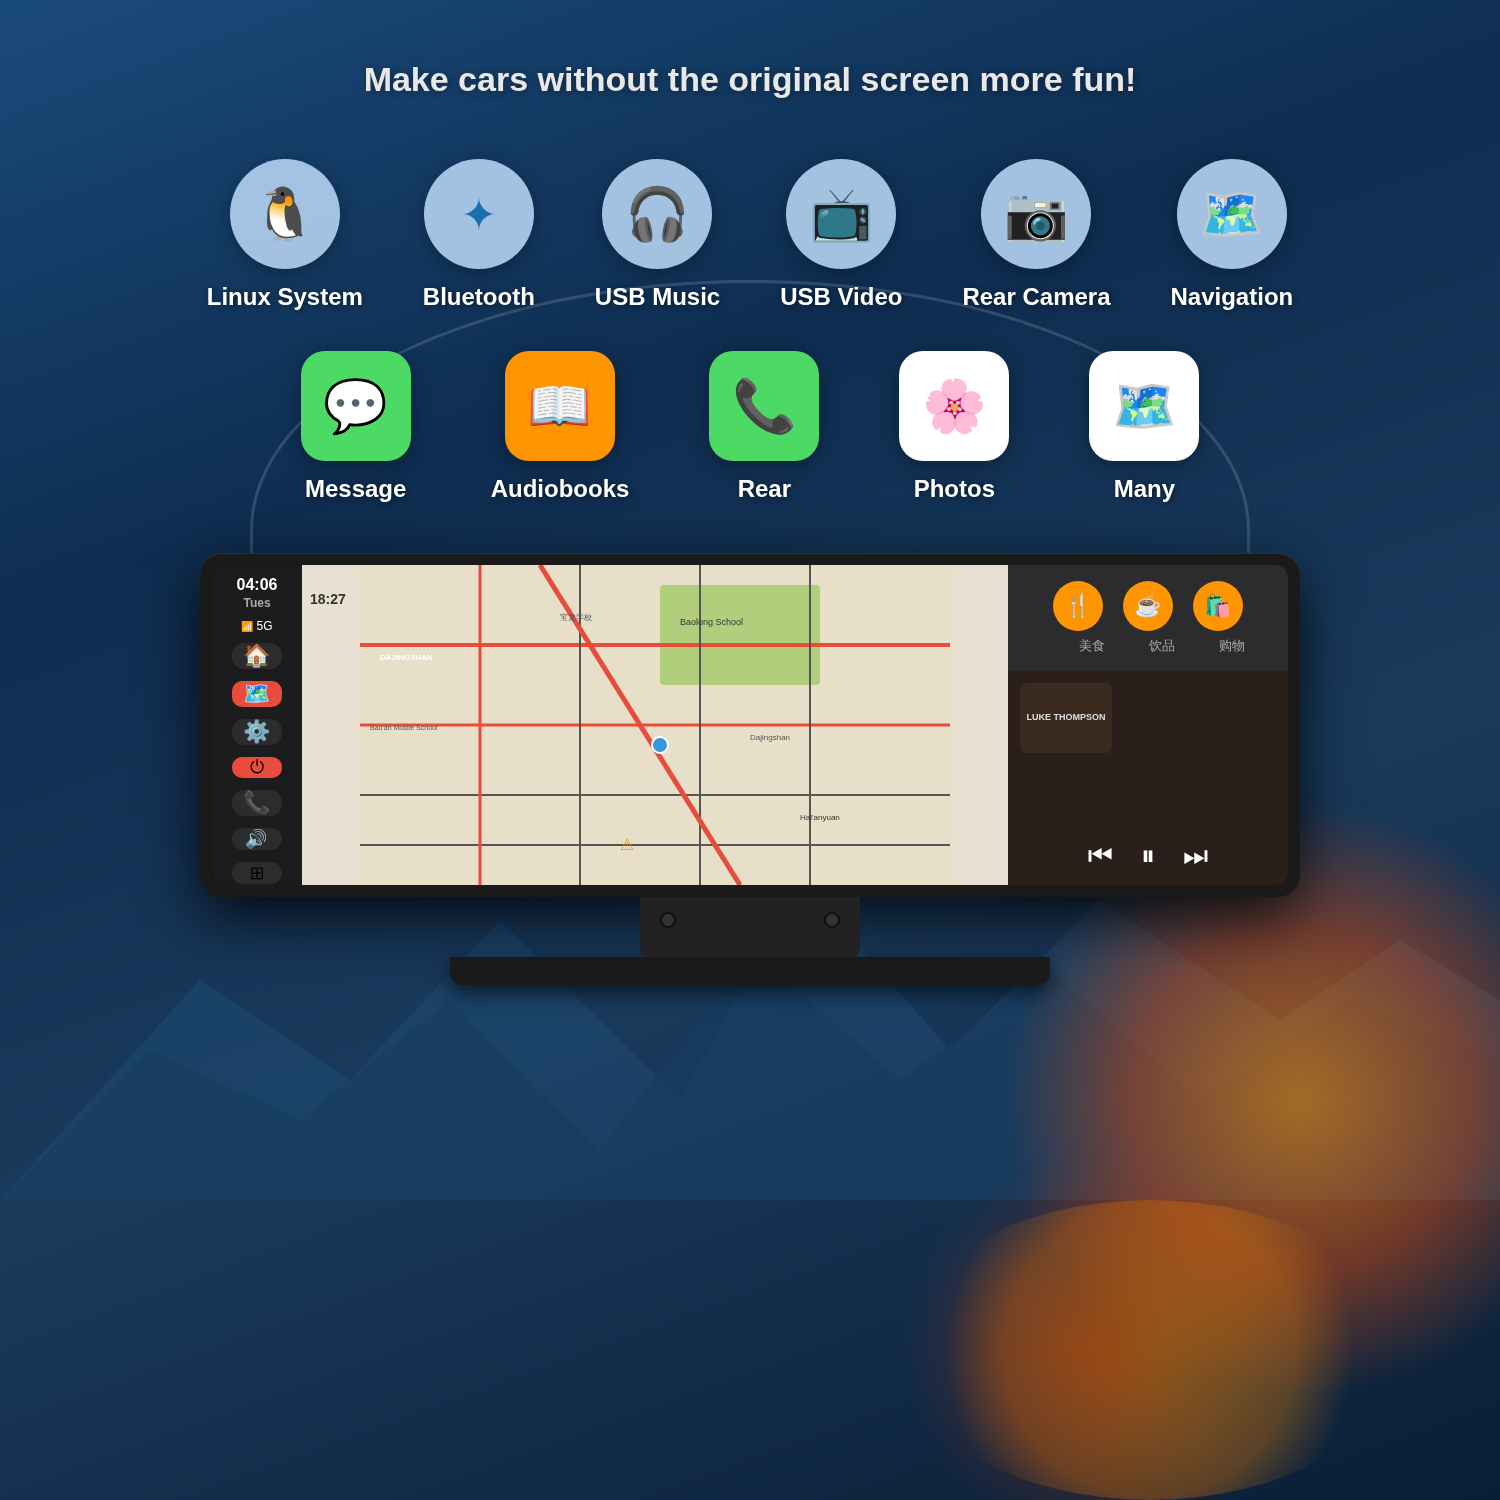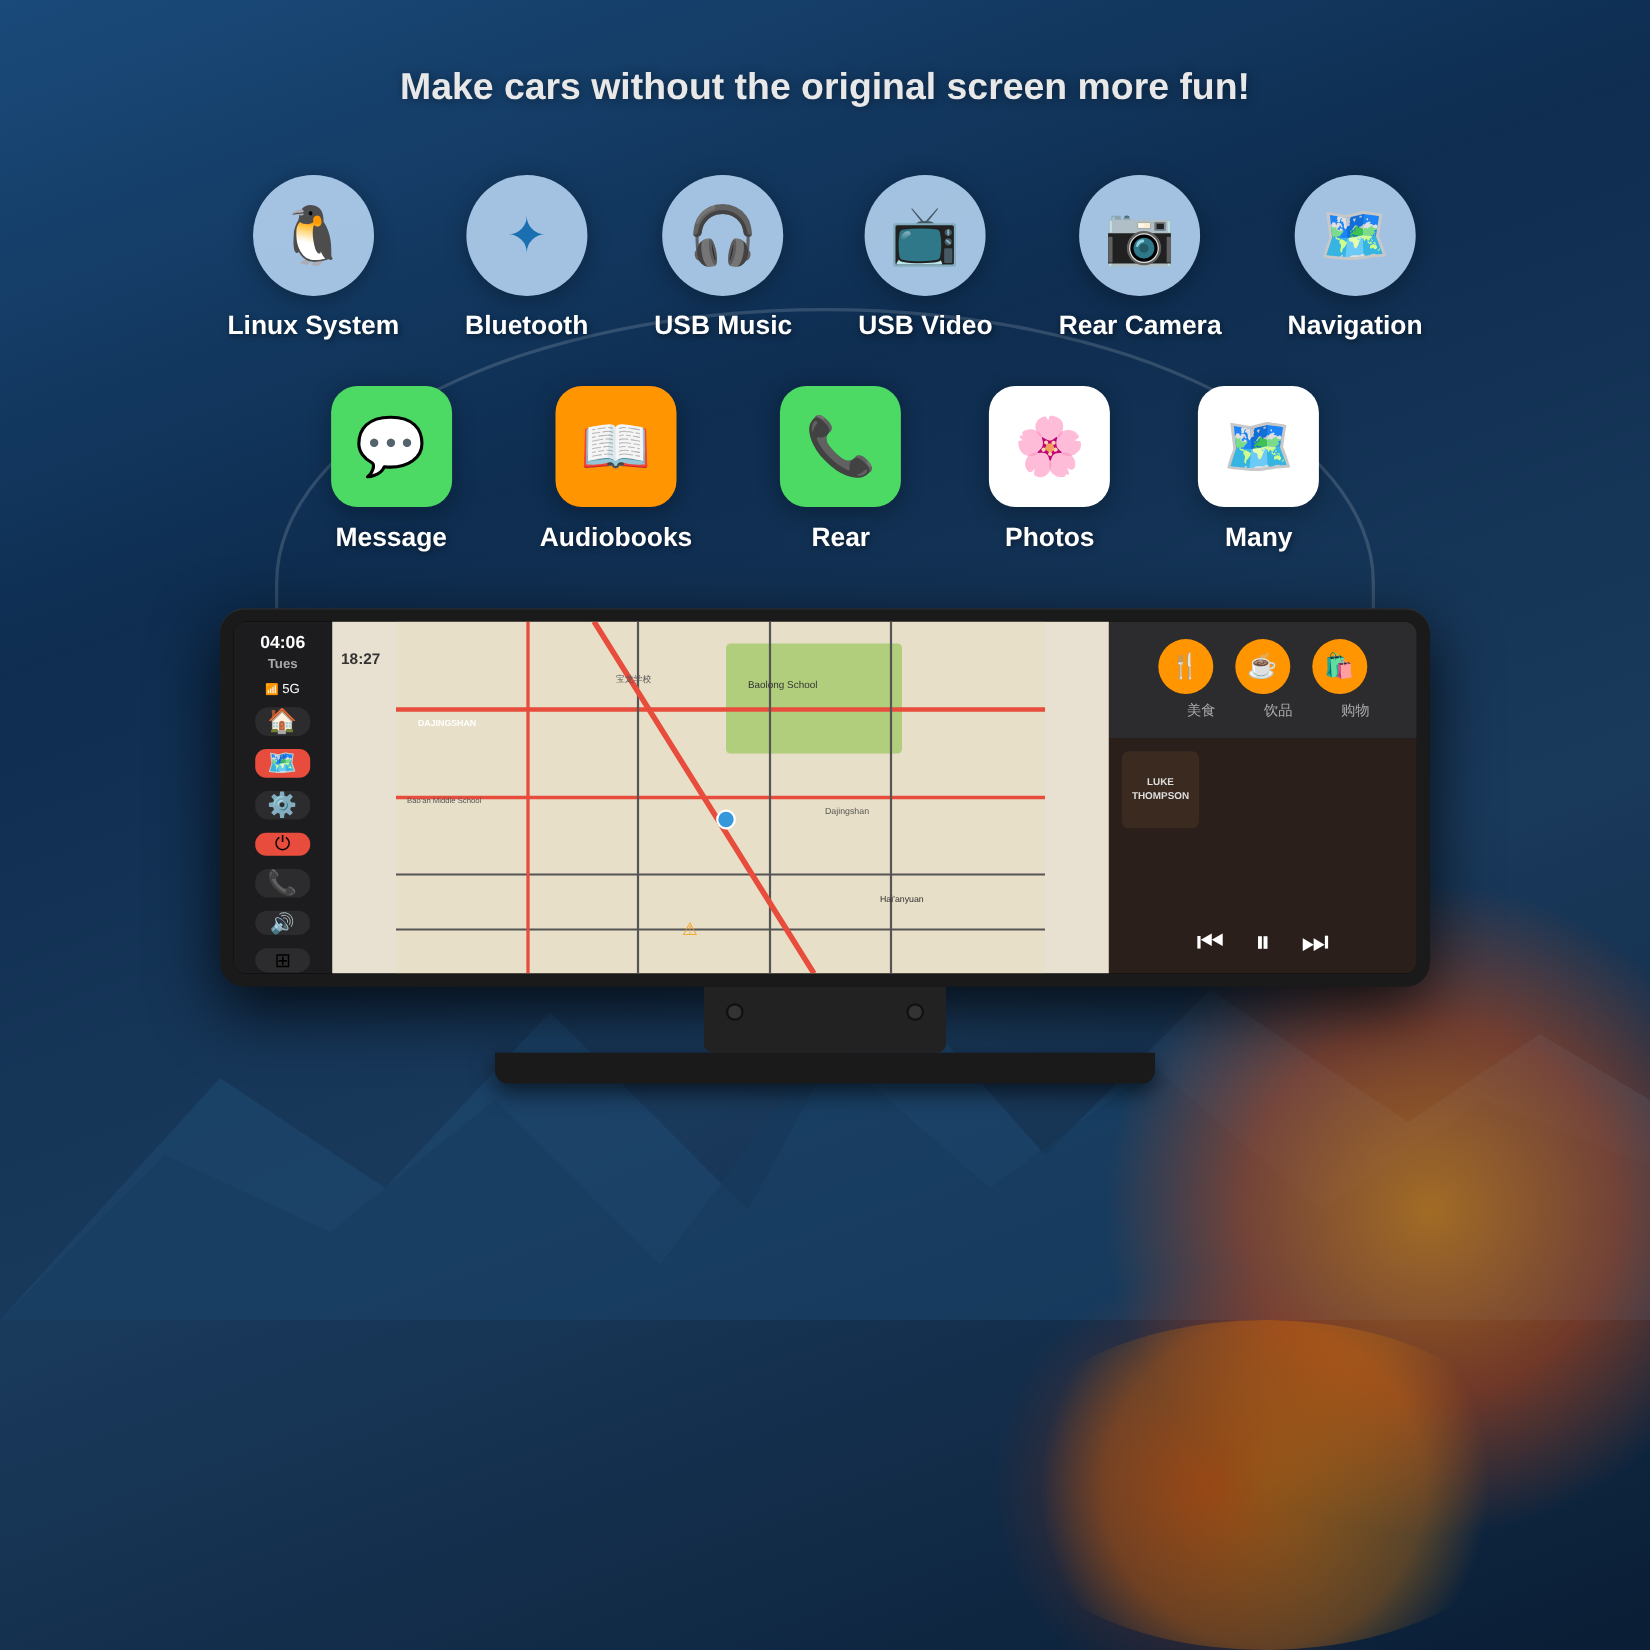--- a/index.html
+++ b/index.html
@@ -211,21 +211,21 @@
       flex-direction: column;
     }
 
     .music-info {
       display: flex;
       gap: 12px;
       margin-bottom: 10px;
     }
 
     .album-art {
-      width: 70px;
+      width: 92px;
       height: 70px;
       border-radius: 6px;
       background: #3a2a20;
       display: flex;
       align-items: center;
       justify-content: center;
       font-size: 10px;
       color: #ccc;
       text-align: center;
       flex-shrink: 0;

